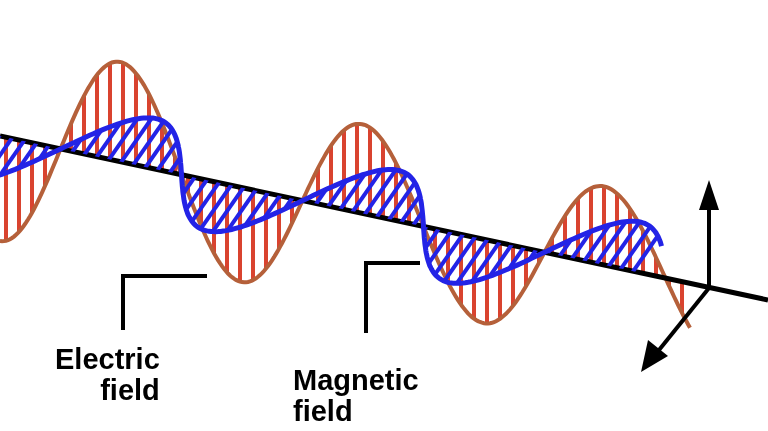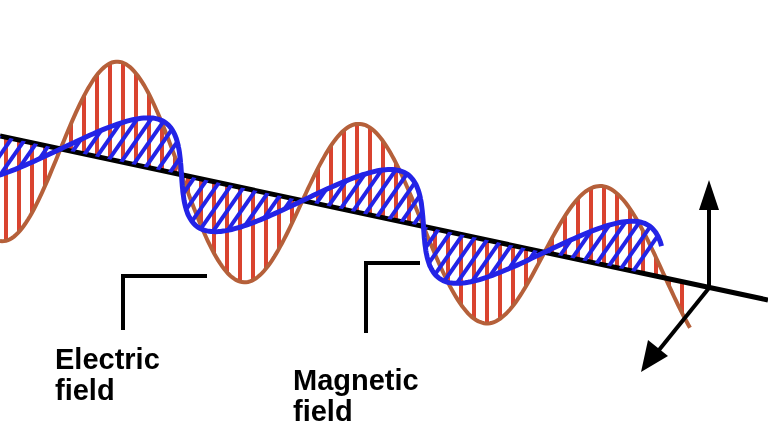--- a/index.html
+++ b/index.html
@@ -182,21 +182,21 @@
       <line x1="709" y1="288" x2="709" y2="205" stroke="#000" stroke-width="4"></line>
       <polygon points="709,180 699,210 719,210" fill="#000"></polygon>
       <line x1="709" y1="288" x2="655" y2="355" stroke="#000" stroke-width="4"></line>
       <polygon points="641,372 648,340 668,356" fill="#000"></polygon>
     </g>
 
     <polyline points="123,330 123,276 207,276" fill="none" stroke="#000" stroke-width="4"></polyline>
     <polyline points="366,333 366,263 420,263" fill="none" stroke="#000" stroke-width="4"></polyline>
   </svg>
 
-  <div class="label" style="left:55px;top:344px;">
+  <div class="label" style="left:55px;top:344px;text-align:right;">
     <div>Electric</div>
     <div>field</div>
   </div>
   <div class="label" style="left:293px;top:347px;margin-top:18px;">
     <div>Magnetic</div>
     <div>field</div>
   </div>
 </div>
 
 </body></html>

